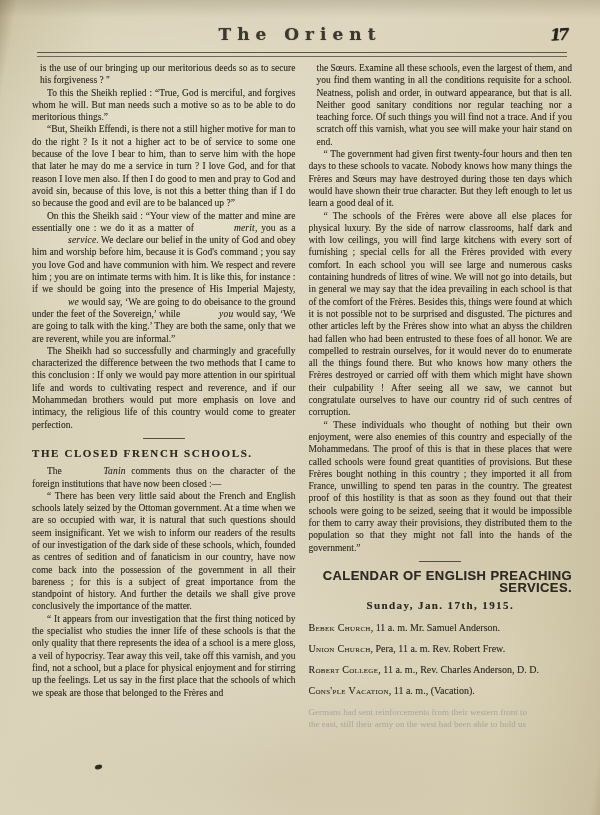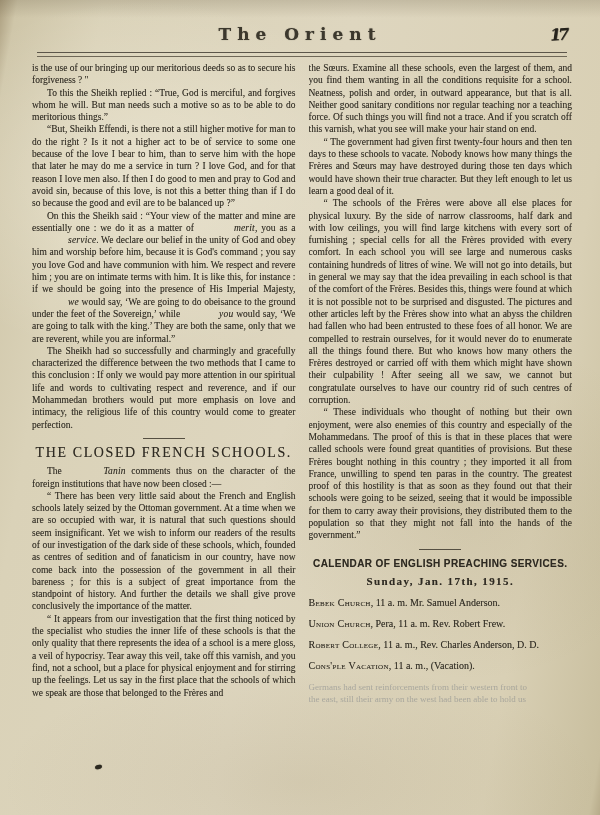--- a/index.html
+++ b/index.html
@@ -35,33 +35,33 @@
   .columns{
     position:absolute;top:62px;left:32px;right:28px;bottom:0;
     display:flex;gap:13px;overflow:hidden;
   }
   .col{
     width:50%;overflow:hidden;
     font-size:9.5px;line-height:12.3px;text-align:justify;color:#332f26;
     text-shadow:0 0 0.5px rgba(51,47,38,0.45);
   }
   .col p{margin:0;text-indent:15px;}
-  .col p.cont{text-indent:0;}
+  .col p.cont{text-indent:0;margin-left:8px;}
   .article-divider{
     width:42px;height:0;border-top:1.1px solid #554f42;
     margin:7px auto 8px auto;
   }
   .article-head{
-    margin:0 0 6px 0;text-align:center;font-size:14px;font-weight:normal;
+    margin:0 0 6px 0;text-align:left;font-size:11px;font-weight:bold;
     letter-spacing:1.6px;color:#2e2a22;font-family:"Liberation Serif",serif;
   }
   .calendar-head{
-    margin:2px 0 5px 0;text-align:center;
+    margin:2px 0 5px 0;text-align:right;
     font-family:"Liberation Sans",sans-serif;font-weight:bold;
-    font-size:10px;letter-spacing:0.4px;color:#2e2a22;
+    font-size:13px;letter-spacing:0.4px;color:#2e2a22;
   }
   .calendar-date{
     text-align:center;font-weight:bold;font-size:11px;letter-spacing:1.4px;
     color:#2e2a22;margin:0 0 10px 0;
   }
   .service{margin:0 0 9px 0;text-align:left;font-size:10px;line-height:12px;}
   .venue{font-variant:small-caps;letter-spacing:0.3px;}
   
   .bleed{
     margin-top:8px;color:rgba(86,98,116,0.38);

